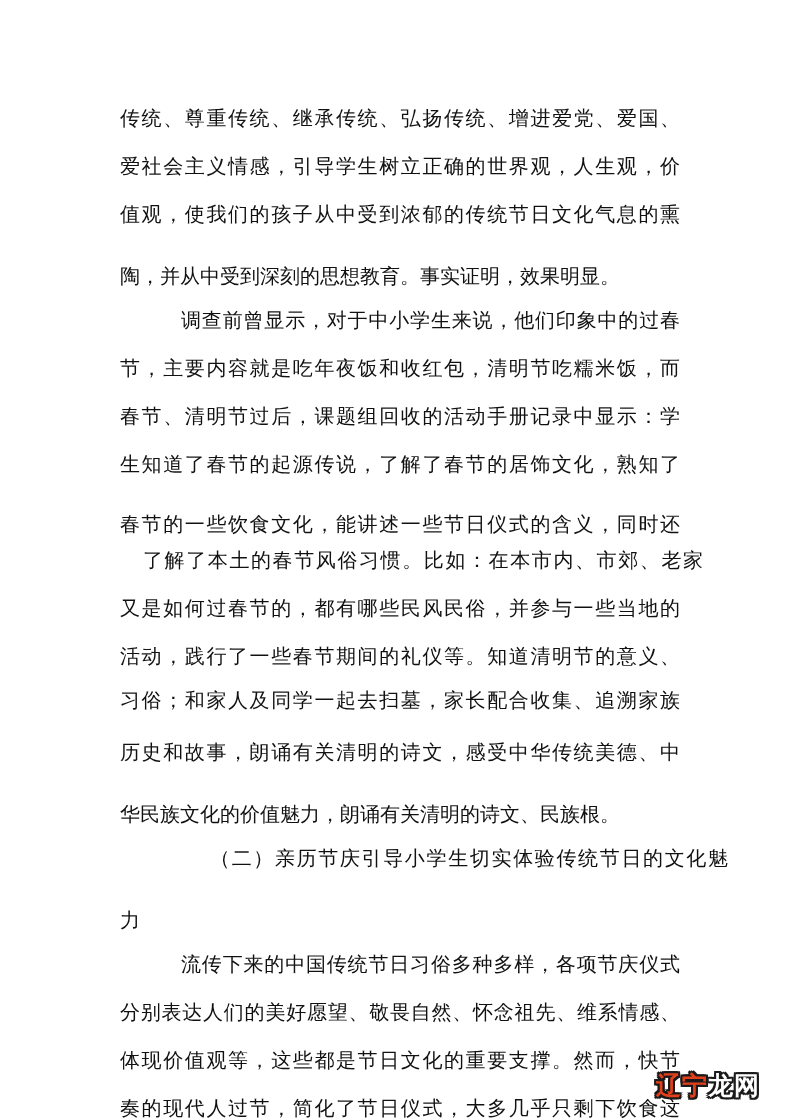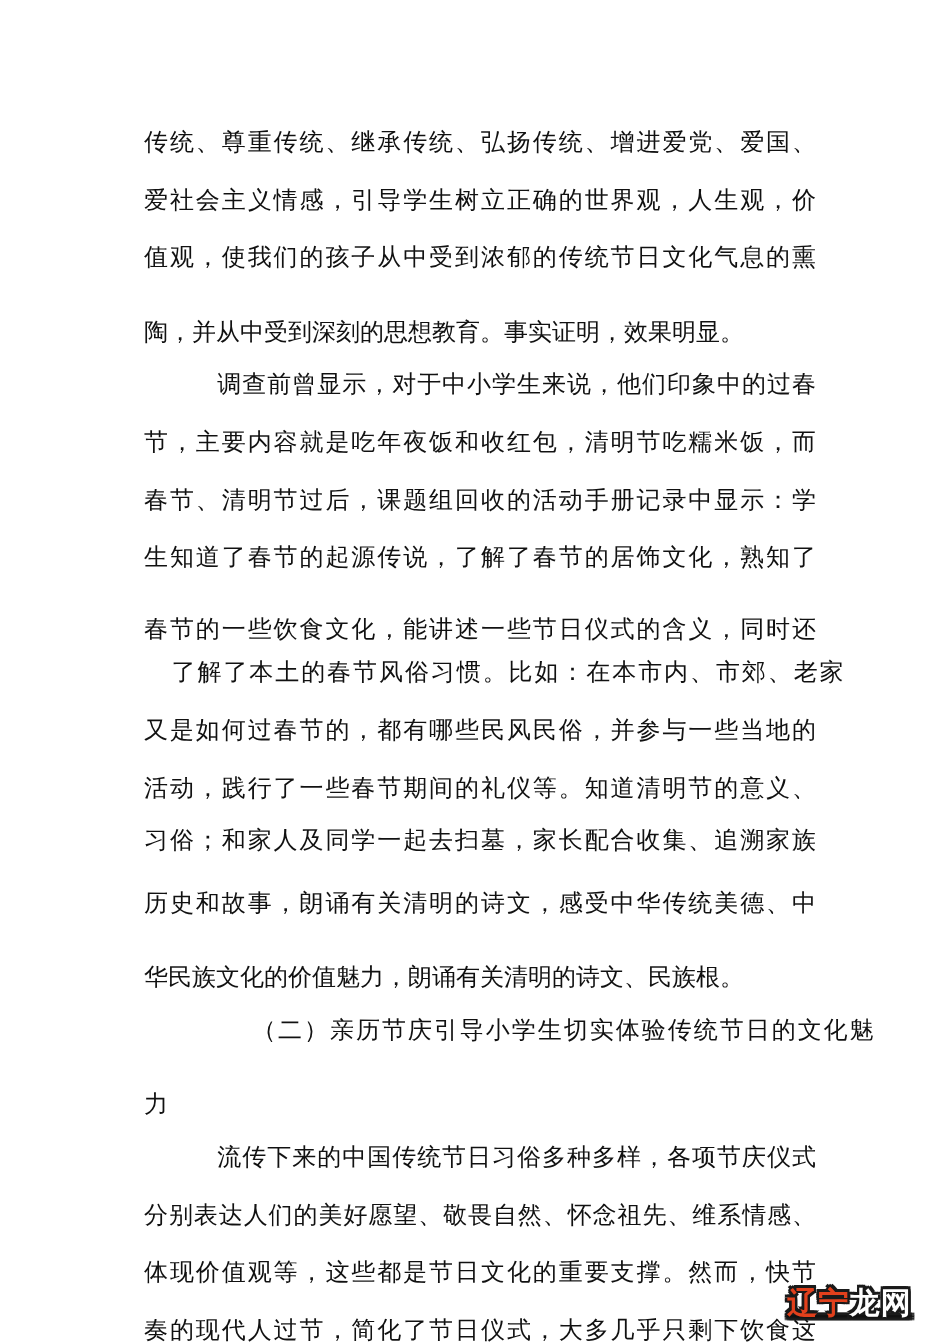--- a/index.html
+++ b/index.html
@@ -51,21 +51,20 @@
       position: absolute;
       left: 656px;
       top: 1066px;
       height: 40px;
       font-family: "DejaVu Sans", "Liberation Sans", sans-serif;
       font-weight: bold;
       font-size: 25px;
       line-height: 40px;
       letter-spacing: 1px;
       white-space: nowrap;
-      text-decoration: underline;
     }
     .wm-red {
       color: #e2401c;
       text-shadow:
         -2px -2px 0 #1a1a1a, 2px -2px 0 #1a1a1a,
         -2px 2px 0 #1a1a1a, 2px 2px 0 #1a1a1a,
         0 2px 0 #1a1a1a, 0 -2px 0 #1a1a1a,
         2px 0 0 #1a1a1a, -2px 0 0 #1a1a1a;
     }
     .wm-white {

